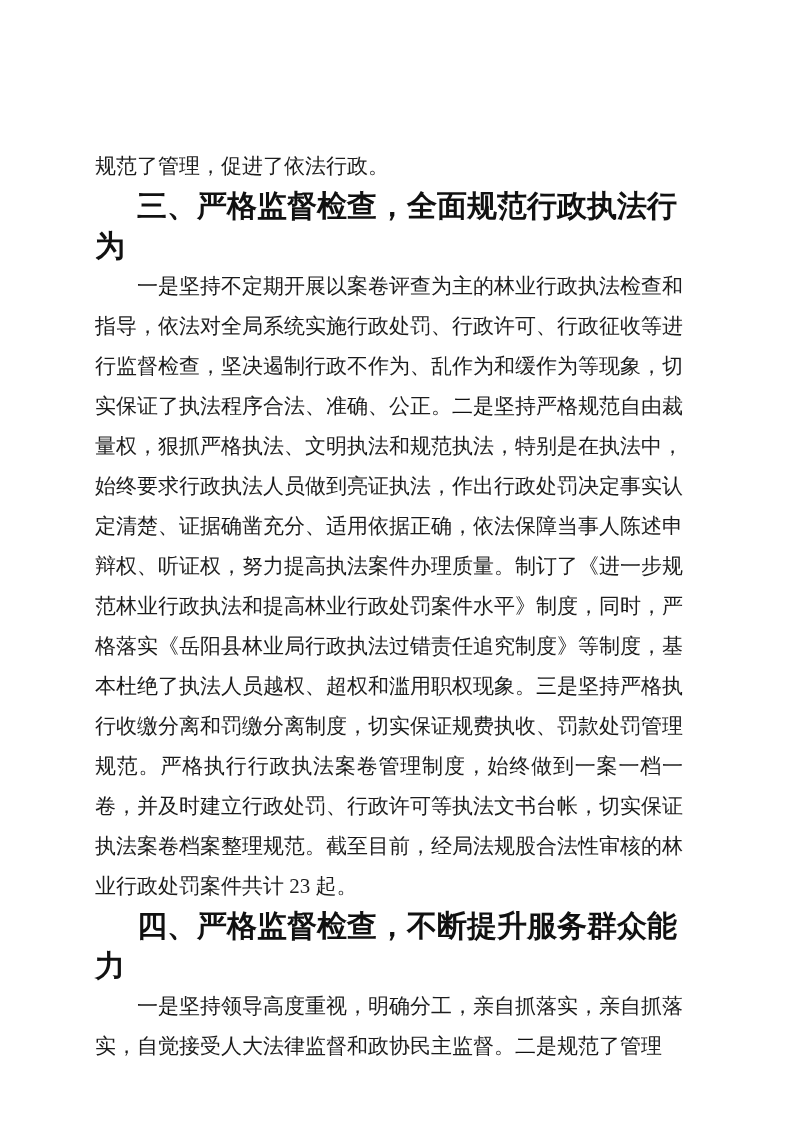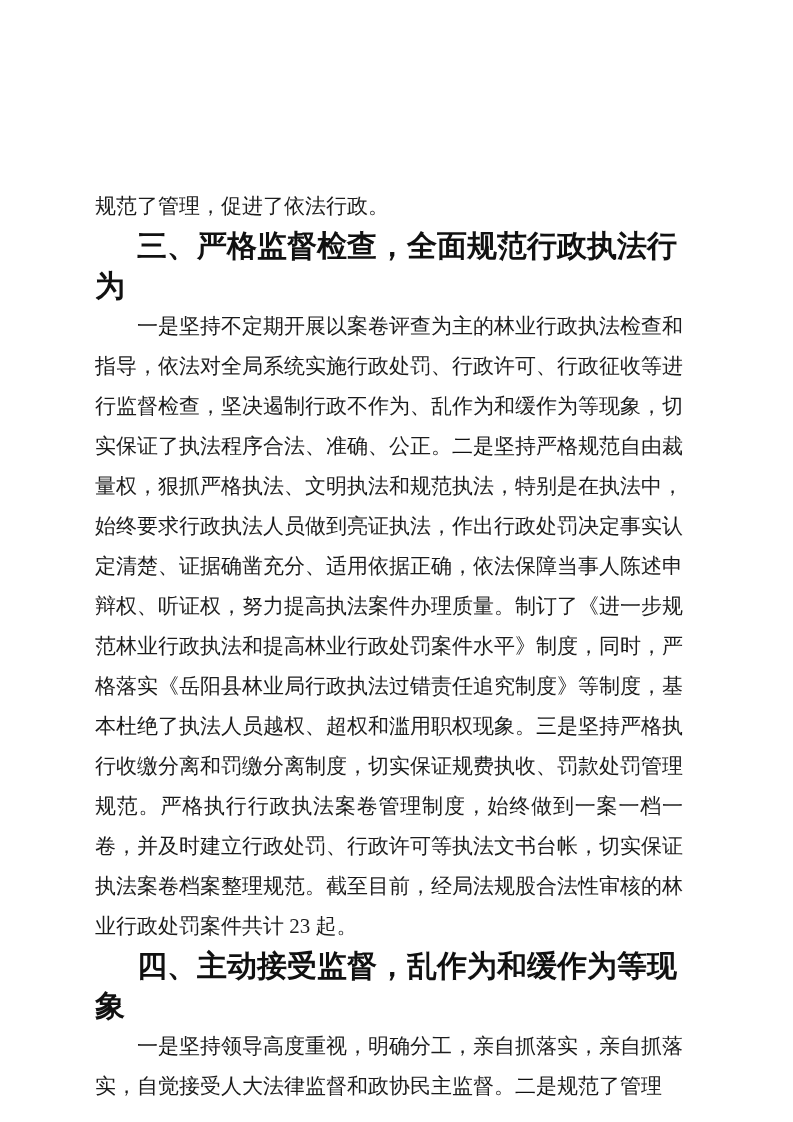--- a/index.html
+++ b/index.html
@@ -13,21 +13,20 @@
     height: 1122px;
     background: #ffffff;
     overflow: hidden;
   }
   .content {
     position: absolute;
     left: 95px;
     top: 146px;
     width: 588px;
     color: #1c1c1c;
-    margin-top: 40px;
   }
   .body-text {
     margin: 0;
     font-family: "Liberation Serif", serif;
     font-size: 21px;
     line-height: 40px;
     text-align: justify;
     text-justify: inter-ideograph;
     letter-spacing: 0;
   }
@@ -56,18 +55,18 @@
 
 <div class="page">
   <div class="content">
 
     <p class="body-text">规范了管理，促进了依法行政。</p>
 
     <h2 class="heading">三、严格监督检查，全面规范行政执法行为</h2>
 
     <p class="body-text para-indent"><b class="run-marker">一是</b><span>坚持不定期开展以案卷评查为主的林业行政执法检查和指导，依法对全局系统实施行政处罚、行政许可、行政征收等进行监督检查，坚决遏制行政不作为、乱作为和缓作为等现象，切实保证了执法程序合法、准确、公正。</span><b class="run-marker">二是</b><span>坚持严格规范自由裁量权，狠抓严格执法、文明执法和规范执法，特别是在执法中，始终要求行政执法人员做到亮证执法，作出行政处罚决定事实认定清楚、证据确凿充分、适用依据正确，依法保障当事人陈述申辩权、听证权，努力提高执法案件办理质量。制订了《进一步规范林业行政执法和提高林业行政处罚案件水平》制度，同时，严格落实《岳阳县林业局行政执法过错责任追究制度》等制度，基本杜绝了执法人员越权、超权和滥用职权现象。</span><b class="run-marker">三是</b><span>坚持严格执行收缴分离和罚缴分离制度，切实保证规费执收、罚款处罚管理规范。严格执行行政执法案卷管理制度，始终做到一案一档一卷，并及时建立行政处罚、行政许可等执法文书台帐，切实保证执法案卷档案整理规范。截至目前，经局法规股合法性审核的林业行政处罚案件共计 23 起。</span></p>
 
-    <h2 class="heading">四、主动接受监督，乱作为和缓作为等现象</h2>
+    <h2 class="heading">四、严格监督检查，不断提升服务群众能力</h2>
 
     <p class="body-text para-indent"><b class="run-marker">一是</b><span>坚持领导高度重视，明确分工，亲自抓落实，亲自抓落实，自觉接受人大法律监督和政协民主监督。</span><b class="run-marker">二是</b><span>规范了管理</span></p>
 
   </div>
 </div>
 
 </body></html>

